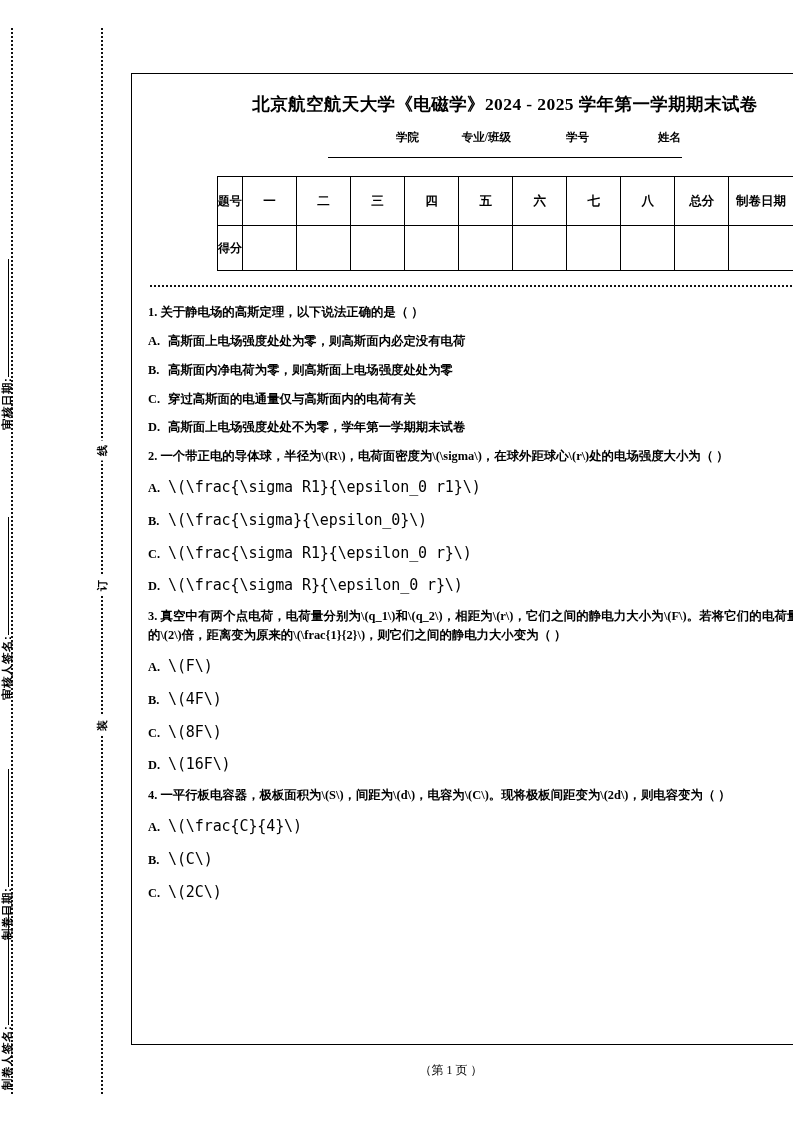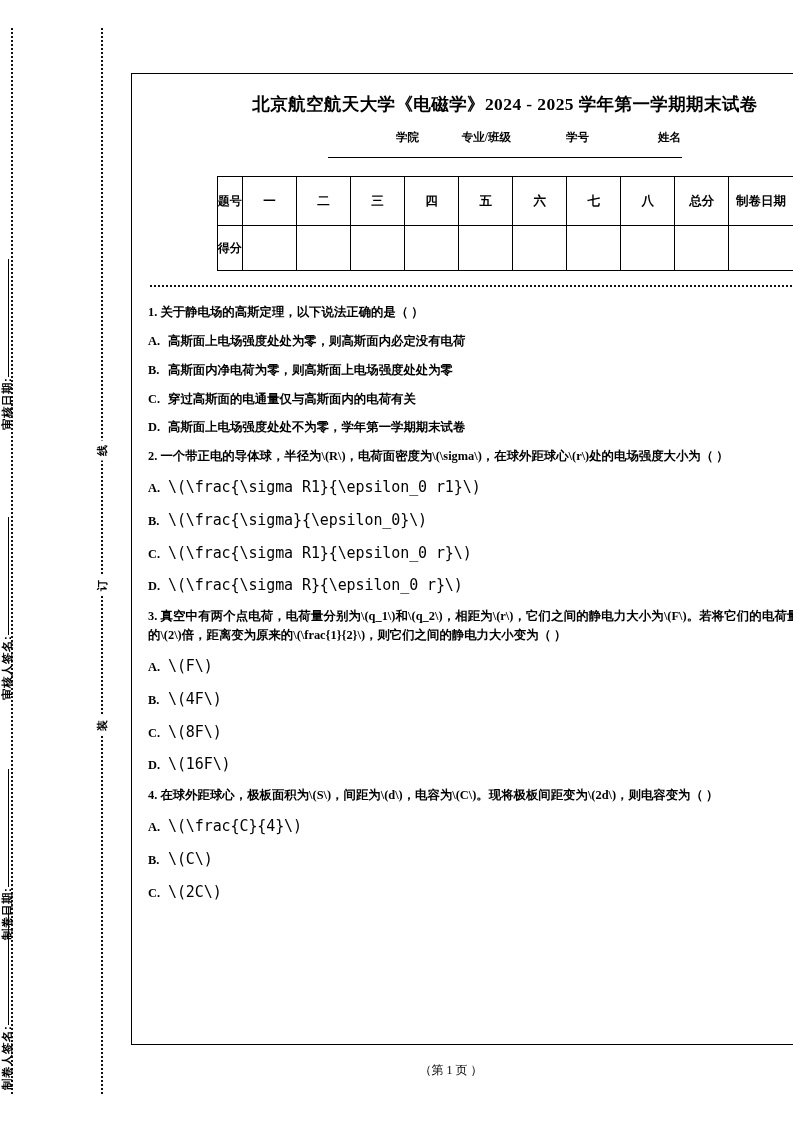--- a/index.html
+++ b/index.html
@@ -152,21 +152,21 @@
     padding: 2px 0;
   }
   .score-table td.num-col { width: 52px; }
   .score-table td.total-col { width: 52px; }
   .score-table td.teacher-col {
     width: 62px;
     line-height: 1.15;
     padding: 2px 0;
   }
   .score-table tr.head-row td { height: 44px; text-align: center; }
-  .score-table tr.fill-row td { height: 40px; }
+  .score-table tr.fill-row td { height: 40px; text-align: right; }
 
   
   .dot-sep {
     margin: 14px 2px 0 2px;
     border-top: 2.5px dotted #111;
     height: 0;
   }
 
   
   .content {
@@ -366,21 +366,21 @@
       </div>
       <div class="q-option">
         <span class="opt-key">D.</span>
         <span class="opt-text latex">\(16F\)</span>
       </div>
     </div>
 
     <div class="question">
       <div class="q-stem">
         <span>4.</span>
-        <span>在球外距球心，极板面积为\(S\)，间距为\(d\)，电容为\(C\)。现将极板间距变为\(2d\)，则电容变为（  ）</span>
+        <span>一平行板电容器，极板面积为\(S\)，间距为\(d\)，电容为\(C\)。现将极板间距变为\(2d\)，则电容变为（  ）</span>
       </div>
       <div class="q-option">
         <span class="opt-key">A.</span>
         <span class="opt-text latex">\(\frac{C}{4}\)</span>
       </div>
       <div class="q-option">
         <span class="opt-key">B.</span>
         <span class="opt-text latex">\(C\)</span>
       </div>
       <div class="q-option">

